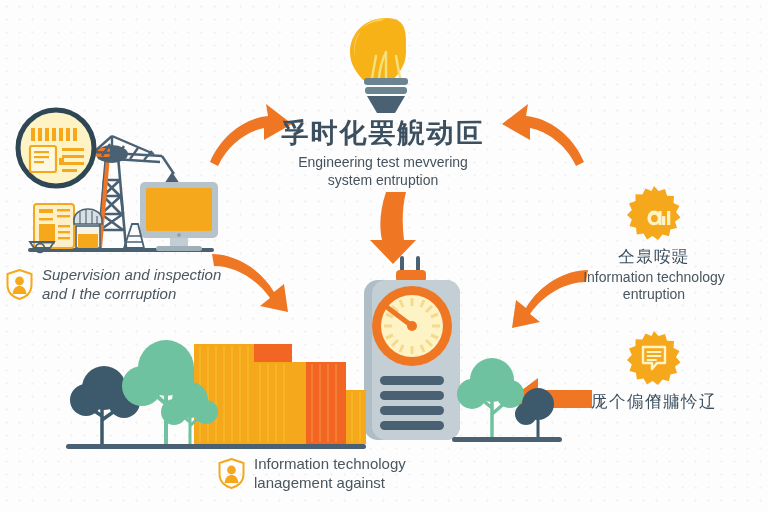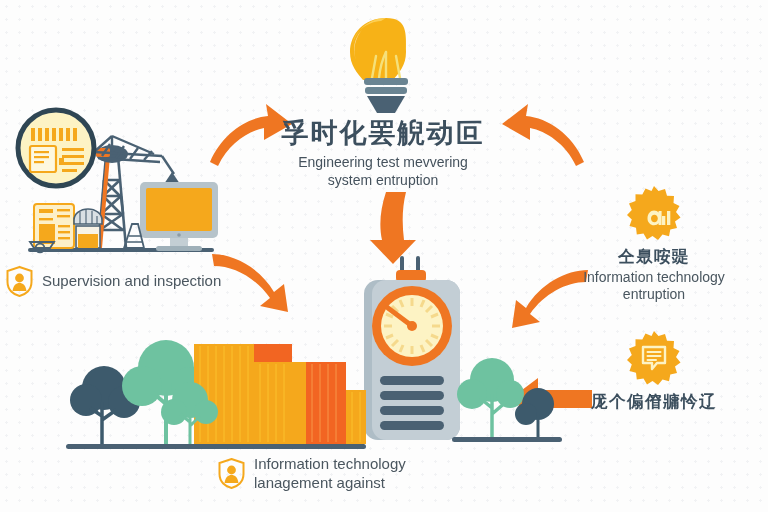--- a/index.html
+++ b/index.html
@@ -42,21 +42,21 @@
     line-height: 1.25;
   }
 
   
   .right-block {
     width: 212px;
     text-align: center;
   }
   .right-block .cn {
     font-size: 16.5px;
-    font-weight: bold;
+    font-weight: normal;
     color: #3c4f5e;
     letter-spacing: 1.5px;
     line-height: 1.2;
     white-space: nowrap;
     text-align: center;
   }
   .right-block .en {
     margin-top: 2px;
     font-size: 14px;
     color: #49565f;
@@ -75,21 +75,21 @@
   .caption-row {
     display: flex;
     align-items: center;
     gap: 9px;
   }
   .caption-row .txt {
     font-size: 15px;
     color: #4a565f;
     line-height: 1.26;
   }
-  #caption-left { left: 6px; top: 266px; width: 250px; }
+  #caption-left { left: 6px; top: 266px; width: 250px; font-style: italic; }
   #caption-bottom { left: 218px; top: 455px; width: 300px; }
 
   .shield { width: 27px; height: 31px; flex: none; }
 
   
   #illus-left    { left: 2px;   top: 96px;  width: 232px; height: 170px; }
   #illus-center  { left: 336px; top: 250px; width: 150px; height: 205px; }
   #illus-skyline { left: 66px;  top: 316px; width: 300px; height: 150px; }
   #illus-bulb    { left: 338px; top: 12px;  width: 96px;  height: 110px; }
   #trees-right   { left: 452px; top: 352px; width: 110px; height: 100px; }
@@ -411,20 +411,21 @@
   <div class="layer caption-row" id="caption-left">
     <span class="shield">
       <svg viewBox="0 0 27 31" width="27" height="31">
         <path d="M13.5 1 L25.5 5 L25.5 16 C25.5 24 19.5 28.5 13.5 30 C7.5 28.5 1.5 24 1.5 16 L1.5 5 Z" fill="none" stroke="#f5a81c" stroke-width="2"></path>
         <circle cx="13.5" cy="12" r="4.4" fill="#f5a81c"></circle>
         <path d="M6.5 25 C7.5 19 10 17 13.5 17 C17 17 19.5 19 20.5 25 Z" fill="#f5a81c"></path>
       </svg>
     </span>
     <span class="txt">
       <span>Supervision and inspection</span><br>
+      <span>and I the corrruption</span>
     </span>
   </div>
 
   <div class="layer caption-row" id="caption-bottom">
     <span class="shield">
       <svg viewBox="0 0 27 31" width="27" height="31">
         <path d="M13.5 1 L25.5 5 L25.5 16 C25.5 24 19.5 28.5 13.5 30 C7.5 28.5 1.5 24 1.5 16 L1.5 5 Z" fill="none" stroke="#f5a81c" stroke-width="2"></path>
         <circle cx="13.5" cy="12" r="4.4" fill="#f5a81c"></circle>
         <path d="M6.5 25 C7.5 19 10 17 13.5 17 C17 17 19.5 19 20.5 25 Z" fill="#f5a81c"></path>
       </svg>

